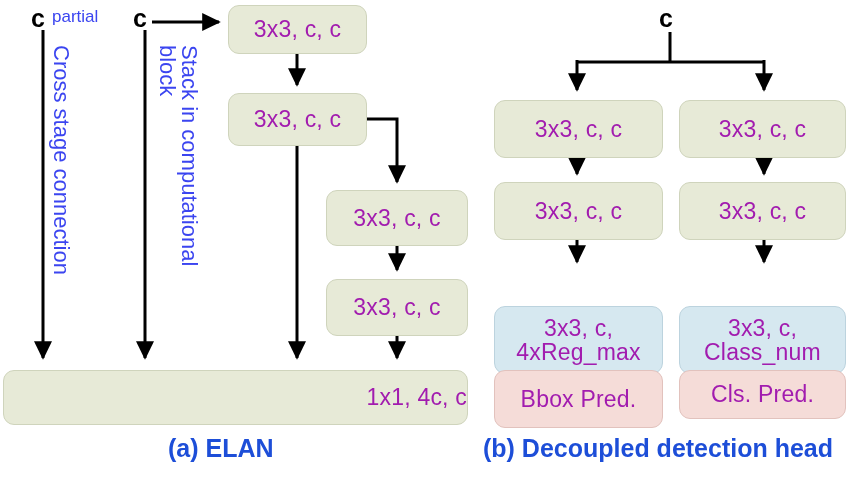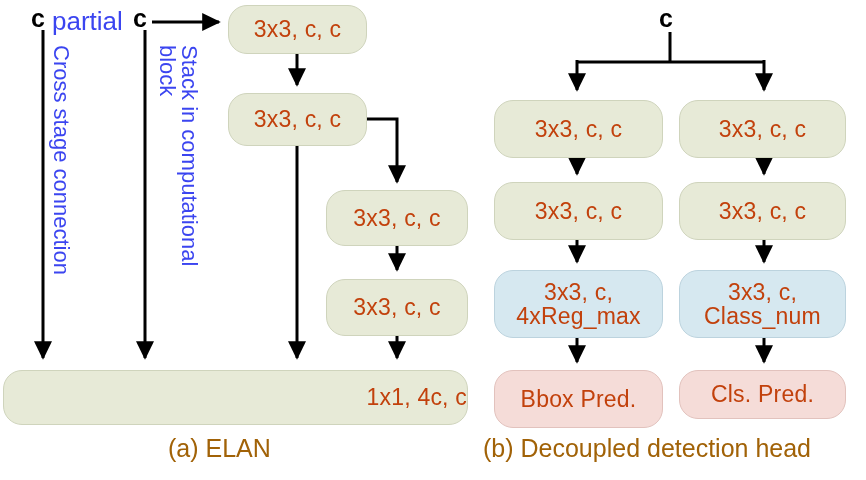--- a/index.html
+++ b/index.html
@@ -21,40 +21,41 @@
     position: absolute;
     left: 0;
     top: 0;
     width: 866px;
     height: 480px;
     pointer-events: none;
   }
   .node-box {
     position: absolute;
     box-sizing: border-box;
-    border-radius: 19px;
+    border-radius: 11px;
     border: 1px solid #c9cdbc;
     display: flex;
     align-items: center;
     justify-content: center;
     text-align: center;
-    color: #c2410c;
+    color: #a21caf;
     font-family: "Liberation Sans", sans-serif;
     font-size: 23px;
     line-height: 1.05;
     white-space: pre-line;
     letter-spacing: 0.2px;
   }
   .node-green {
     background: #e7ead7;
     border-color: #cfd4bc;
   }
   .node-blue {
     background: #d6e8f0;
     border-color: #bcd3de;
+    margin-top: 36px;
   }
   .node-pink {
     background: #f5dcd8;
     border-color: #e2c2bd;
   }
   .tensor-label {
     position: absolute;
     font-family: "Liberation Sans", sans-serif;
     font-weight: bold;
     font-size: 25px;
@@ -67,29 +68,30 @@
     font-family: "Liberation Sans", sans-serif;
     font-size: 22px;
     line-height: 1.02;
     white-space: pre-line;
   }
   .blue-note.rot {
     transform-origin: left top;
     transform: rotate(90deg);
   }
   .blue-note.horiz {
-    font-size: 26px;
+    font-size: 17px;
     text-align: right;
   }
   .caption {
     position: absolute;
     font-family: "Liberation Sans", sans-serif;
     font-size: 25px;
-    color: #a16207;
+    color: #1d4ed8;
     white-space: nowrap;
+    font-weight: bold;
   }
 </style>
 </head>
 <body>
 
 <div id="diagram-root">
 
   <svg class="svg-layer" viewBox="0 0 866 480">
     <defs>
       <marker id="arrowhead" markerWidth="7" markerHeight="7" refX="5.6" refY="3.2" orient="auto" markerUnits="strokeWidth">

